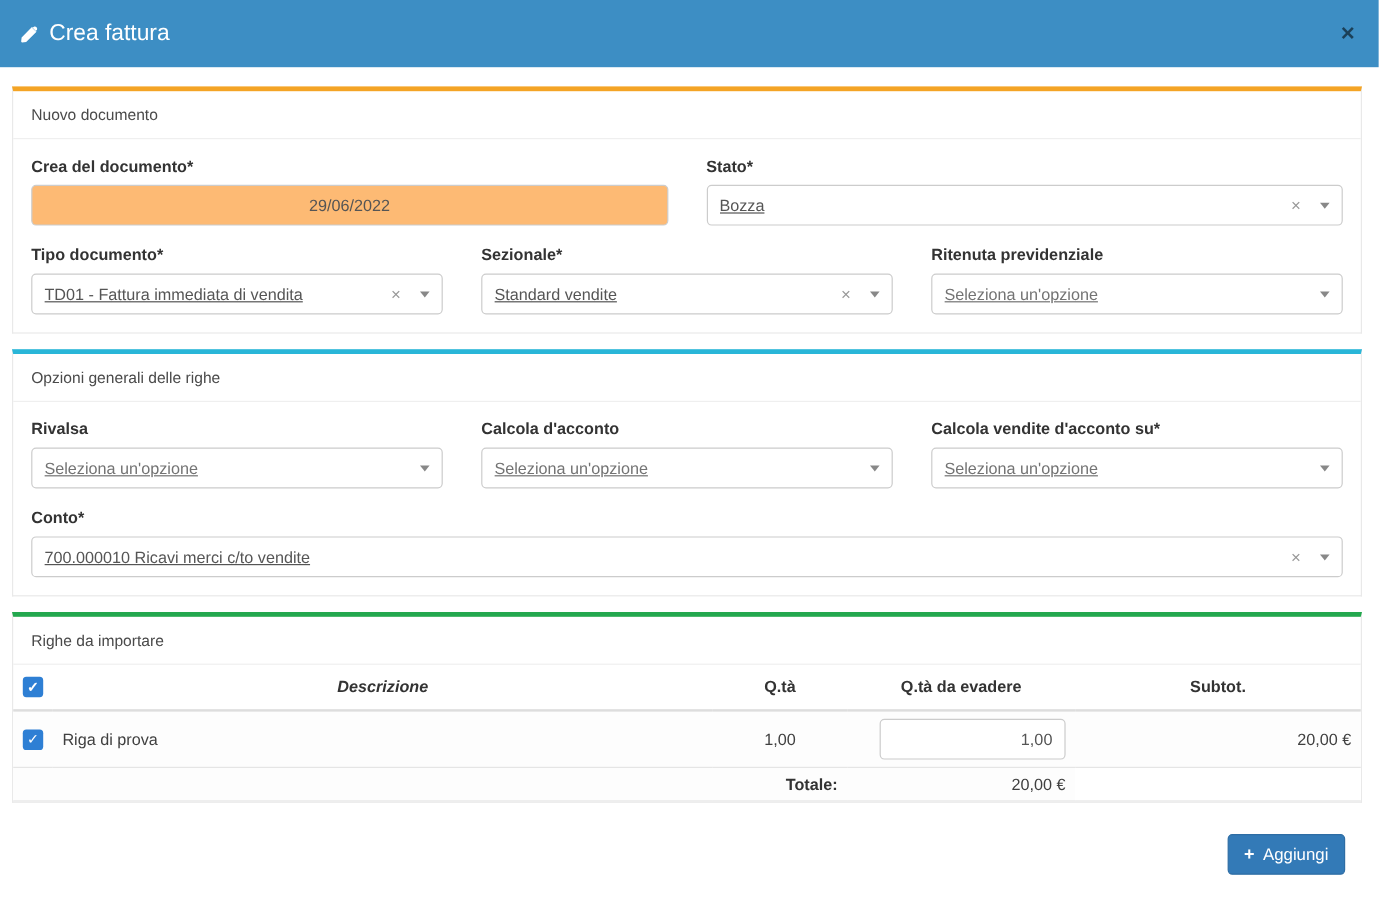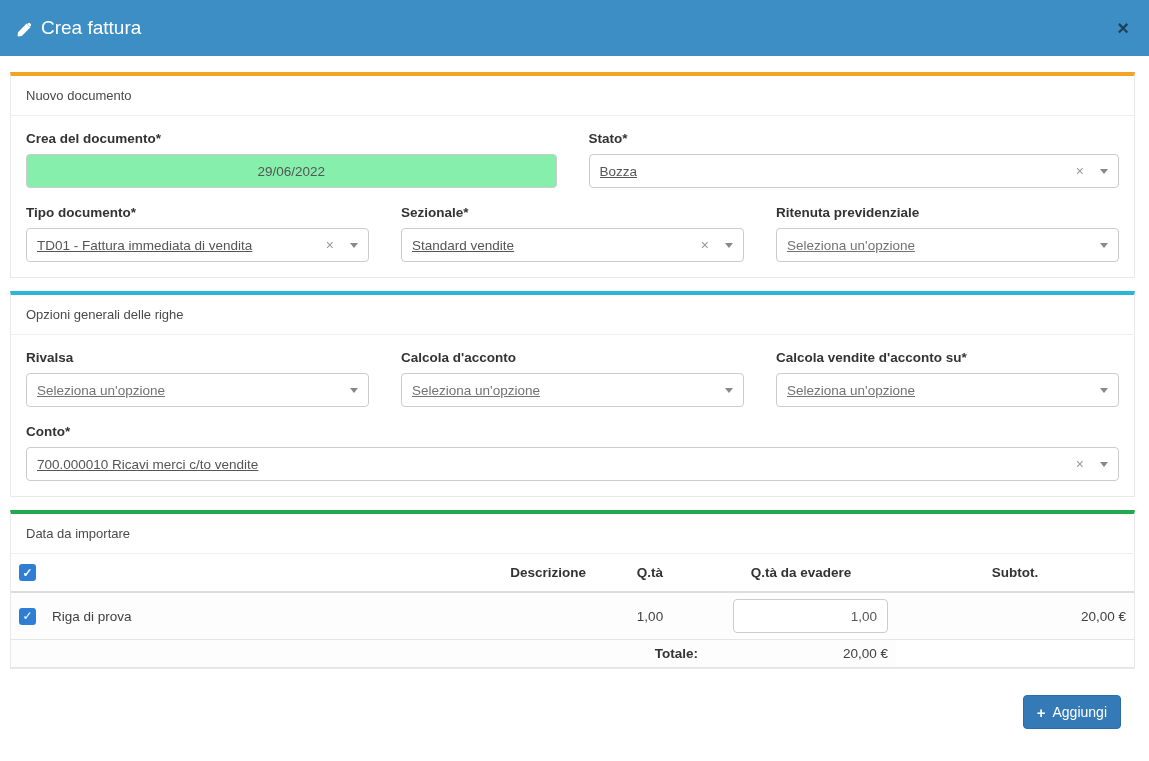--- a/index.html
+++ b/index.html
@@ -75,33 +75,33 @@
     border-left: 4px solid transparent;
     border-right: 4px solid transparent;
     border-top: 5px solid #888;
   }
   input.text-input {
     width: 100%; height: 34px;
     border: 1px solid #ccc; border-radius: 4px;
     font-size: 13.5px; color: #555;
     font-family: inherit;
     padding: 0 10px;
-    background: #86efac;
+    background: #fdba74;
   }
   input.center { text-align: center; }
   
   table.righe { width: 100%; border-collapse: collapse; font-size: 13.5px; }
   table.righe thead th {
     padding: 10px 8px;
     border-bottom: 2px solid #ddd;
     font-weight: 700; color: #333;
     text-align: center;
   }
   table.righe th.col-check { width: 32px; }
-  table.righe th.col-desc  { text-align: right; }
+  table.righe th.col-desc  { text-align: center; font-style: italic; }
   table.righe th.col-qta   { width: 112px; }
   table.righe th.col-evad  { width: 190px; }
   table.righe th.col-sub   { width: 238px; }
   table.righe tbody td {
     padding: 6px 8px;
     border-bottom: 1px solid #e5e5e5;
     background: #fdfdfd;
     color: #404040;
   }
   td.c { text-align: center; }
@@ -240,21 +240,21 @@
             <span class="txt">700.000010 Ricavi merci c/to vendite</span>
             <span class="clear-x">×</span>
             <span class="caret"></span>
           </div>
         </div>
       </div>
     </div>
   </div>
 
   <div class="card acc-righe">
-    <div class="card-title">Data da importare</div>
+    <div class="card-title">Righe da importare</div>
     <table class="righe">
       <thead>
         <tr>
           <th class="col-check">
             <span class="chk">✓</span>
           </th>
           <th class="col-desc">Descrizione</th>
           <th class="col-qta">Q.tà</th>
           <th class="col-evad">Q.tà da evadere</th>
           <th class="col-sub">Subtot.</th>

